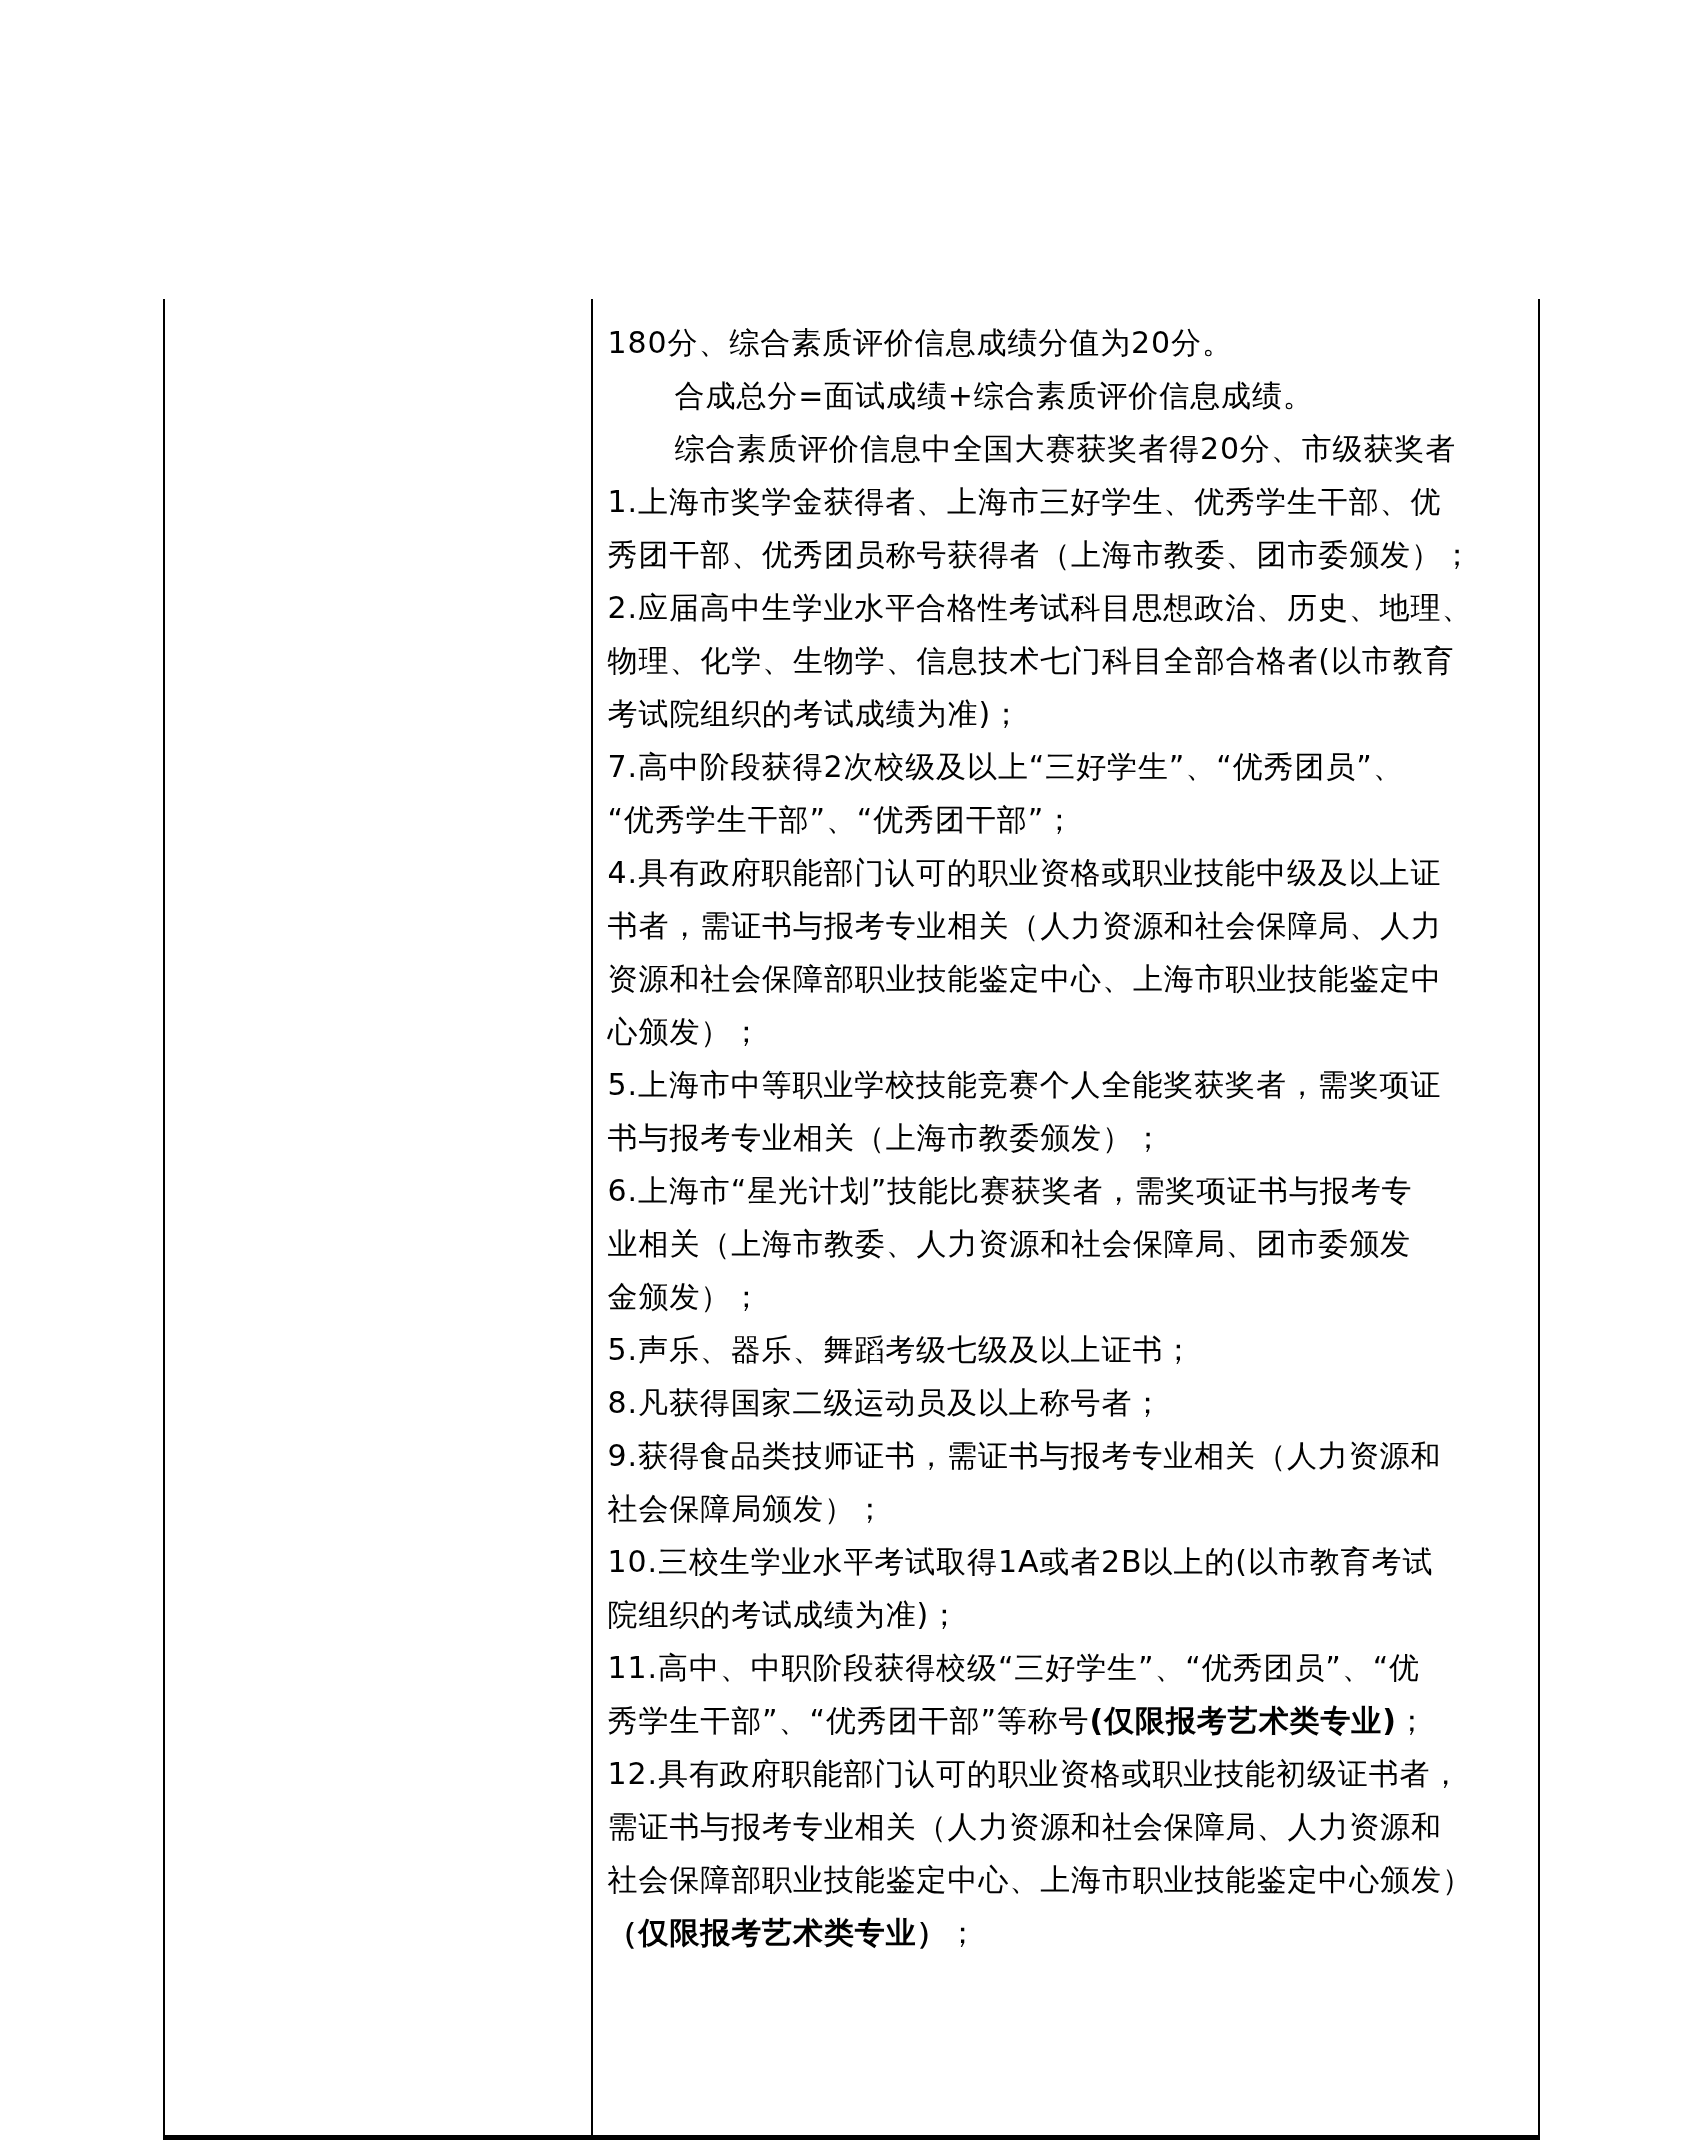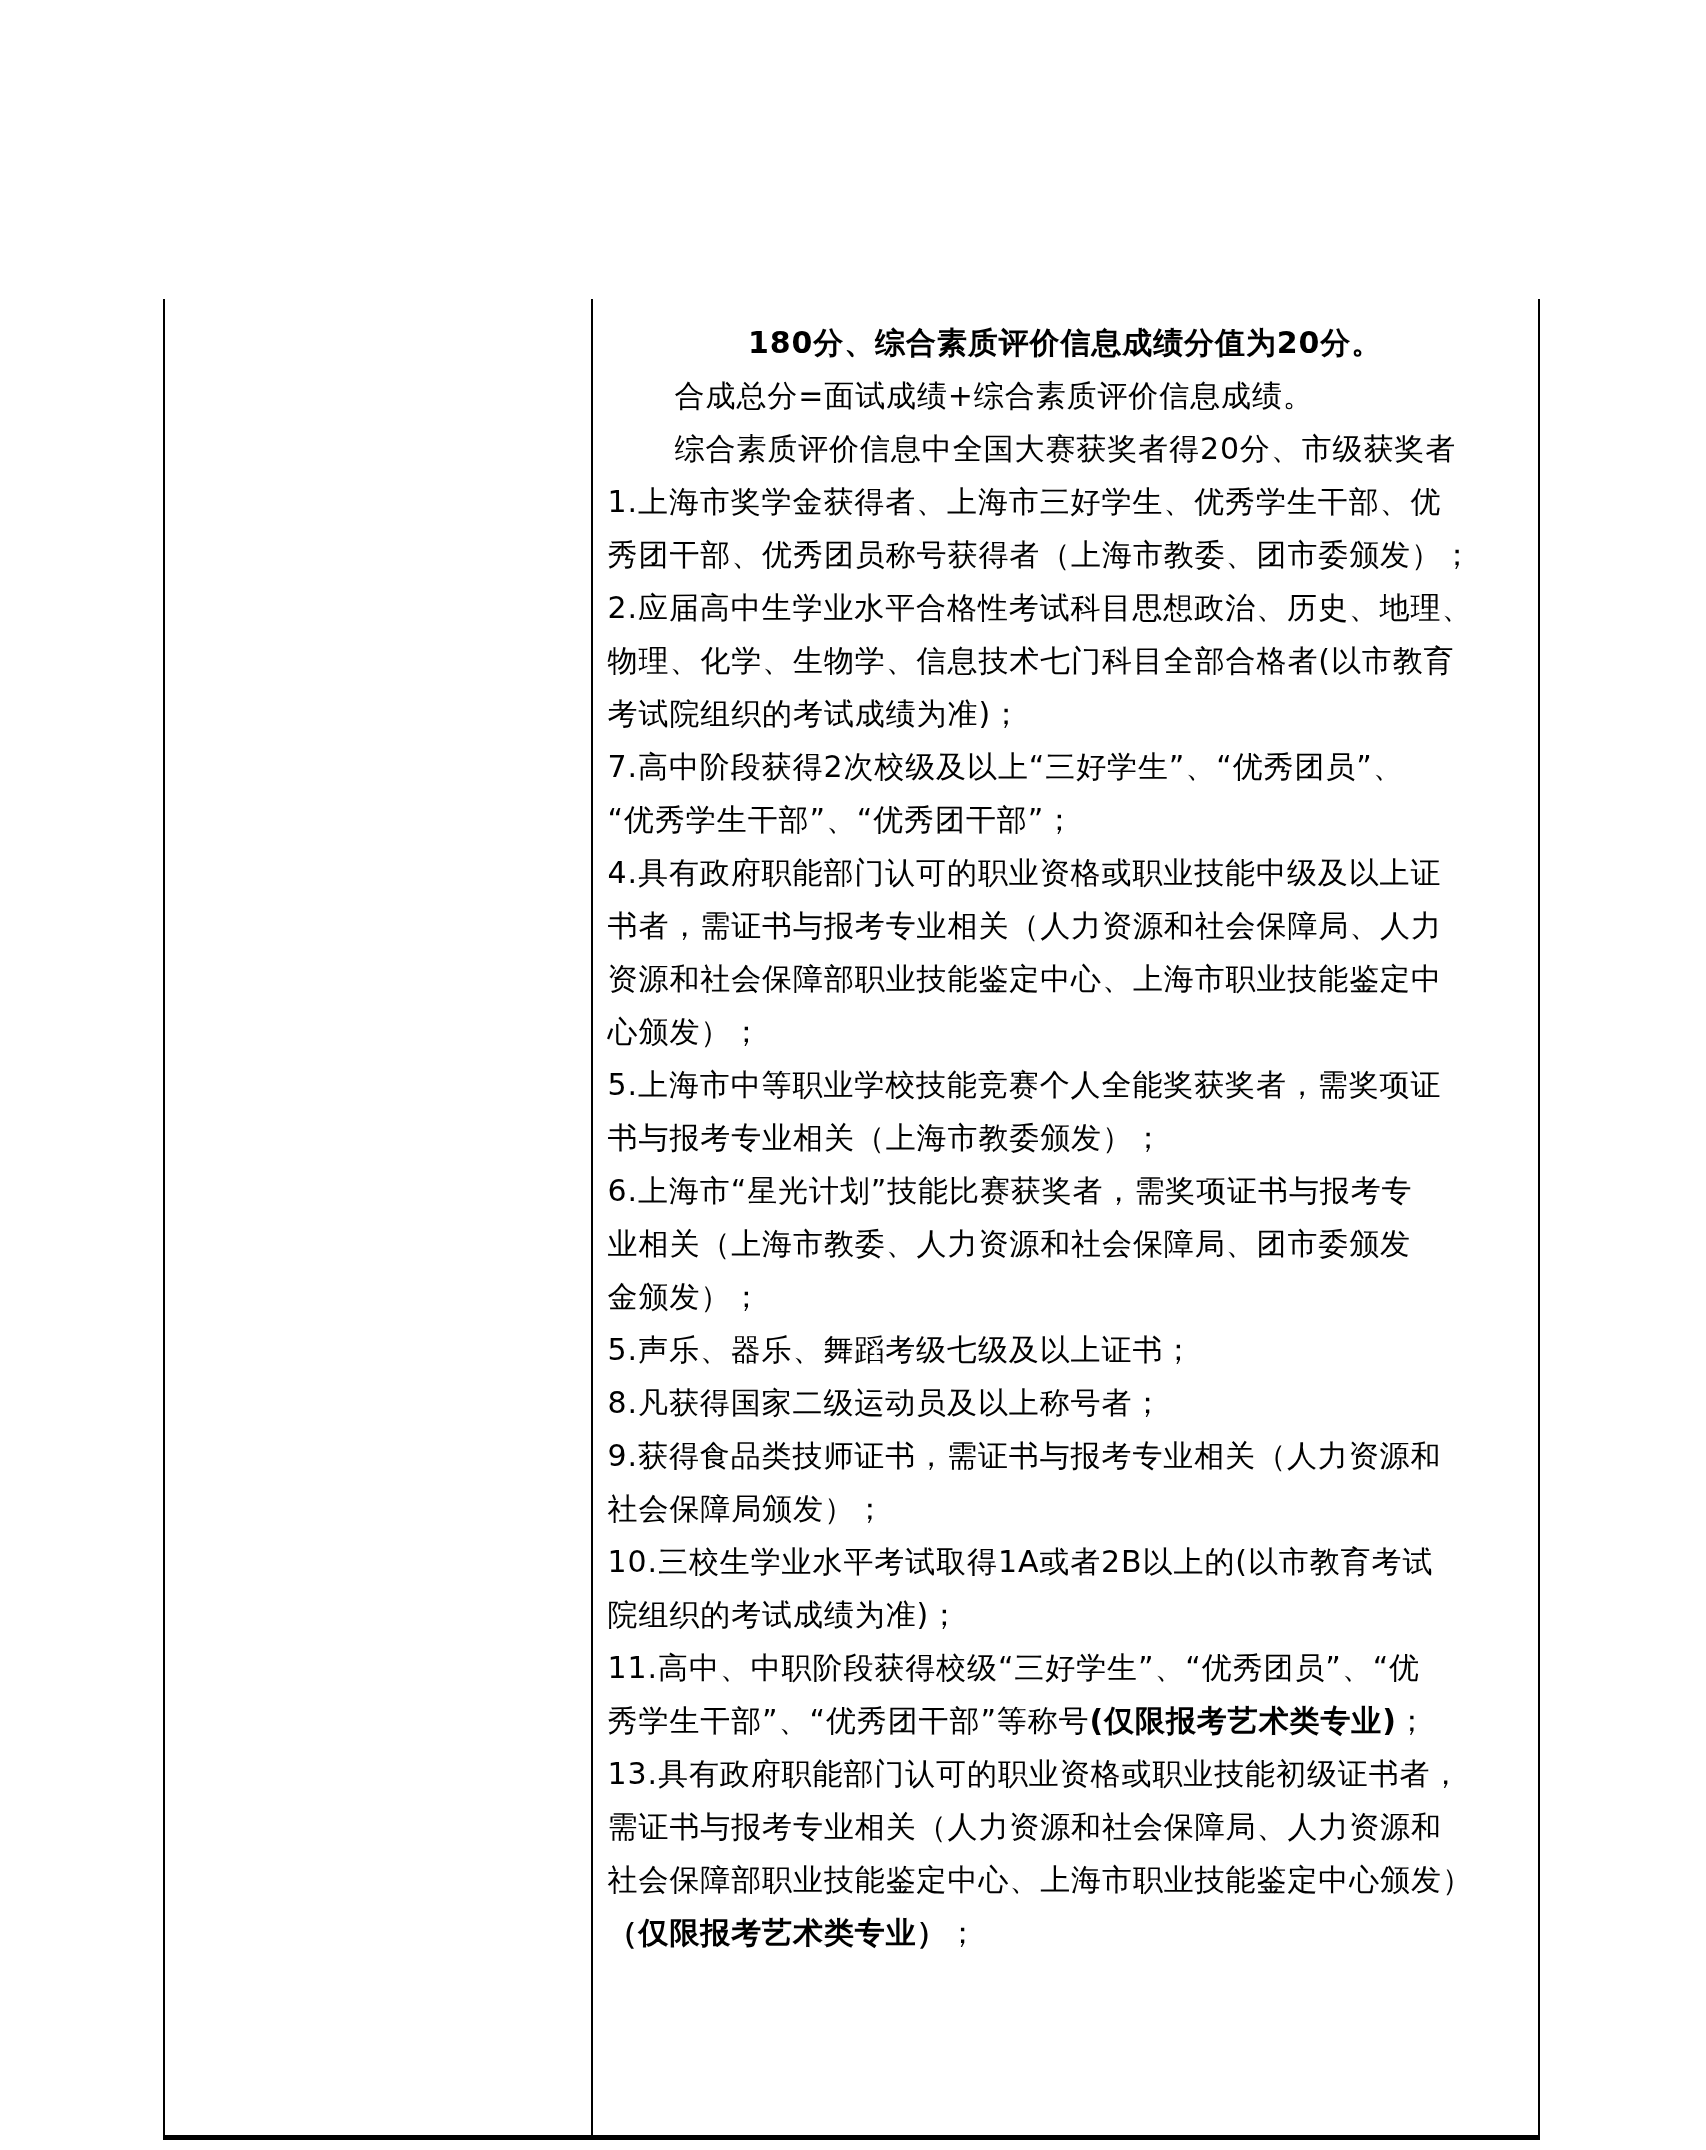--- a/index.html
+++ b/index.html
@@ -46,21 +46,21 @@
     height: 100%;
   }
   .line {
     font-size: 30px;
     line-height: 53px;
     height: 53px;
     white-space: nowrap;
     letter-spacing: 0.9px;
     transform-origin: left center;
   }
-  .bold { font-weight: bold; text-align: center; }
+  .bold { font-weight: normal; }
   .indent { padding-left: 67px; }
   b.inline-bold { font-weight: bold; }
 </style>
 </head>
 <body>
 
 <div class="page">
   <div class="table">
     <div class="col-left"></div>
     <div class="col-right" id="right-cell">
@@ -86,21 +86,21 @@
       <div class="line">5.声乐、器乐、舞蹈考级七级及以上证书；</div>
       <div class="line">8.凡获得国家二级运动员及以上称号者；</div>
       <div class="line">9.获得食品类技师证书，需证书与报考专业相关（人力资源和</div>
       <div class="line">社会保障局颁发）；</div>
       <div class="line">10.三校生学业水平考试取得1A或者2B以上的(以市教育考试</div>
       <div class="line">院组织的考试成绩为准)；</div>
       <div class="line">11.高中、中职阶段获得校级“三好学生”、“优秀团员”、“优</div>
       <div class="line">
         <span>秀学生干部”、“优秀团干部”等称号</span><b class="inline-bold">(仅限报考艺术类专业)</b><span>；</span>
       </div>
-      <div class="line">13.具有政府职能部门认可的职业资格或职业技能初级证书者，</div>
+      <div class="line">12.具有政府职能部门认可的职业资格或职业技能初级证书者，</div>
       <div class="line">需证书与报考专业相关（人力资源和社会保障局、人力资源和</div>
       <div class="line">社会保障部职业技能鉴定中心、上海市职业技能鉴定中心颁发）</div>
       <div class="line">
         <span></span><b class="inline-bold">（仅限报考艺术类专业）</b><span>；</span>
       </div>
     </div>
   </div>
 </div>
 
 

